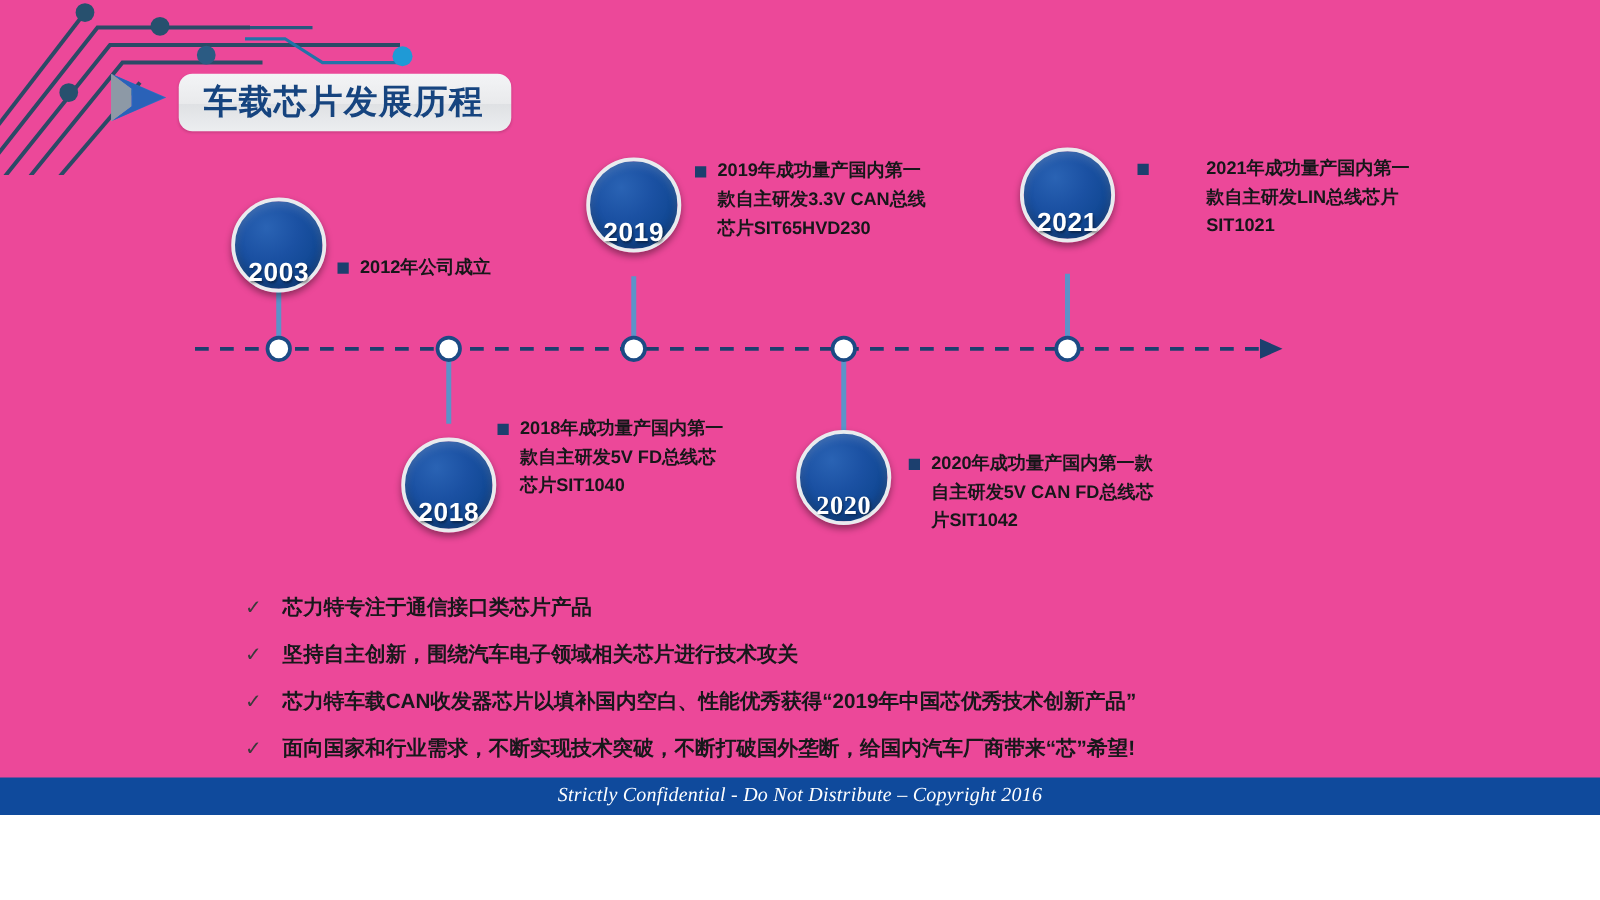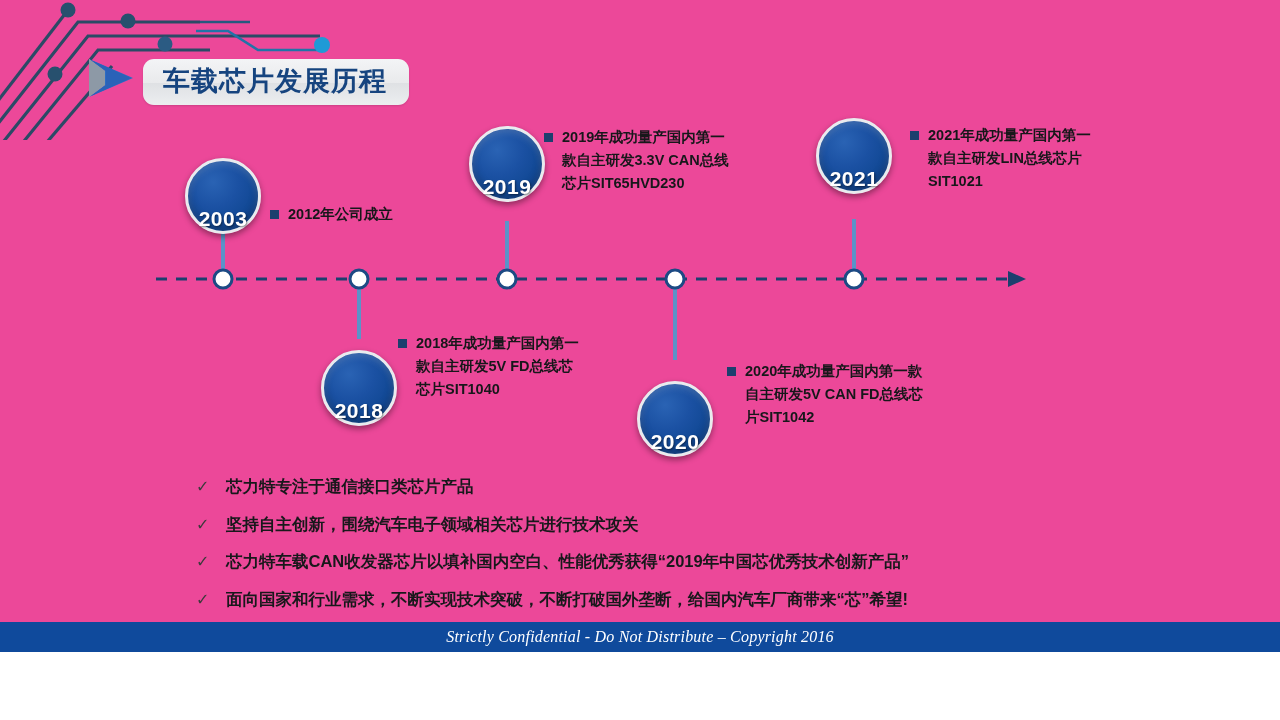--- a/index.html
+++ b/index.html
@@ -223,54 +223,54 @@
 
   <div class="node" style="left:185px; top:158px;">
     <span class="node-label">2003</span>
   </div>
   <div class="node" style="left:321px; top:350px;">
     <span class="node-label">2018</span>
   </div>
   <div class="node" style="left:469px; top:126px;">
     <span class="node-label">2019</span>
   </div>
-  <div class="node" style="left:637px; top:381px;">
+  <div class="node" style="left:637px; top:344px;font-family:Liberation Serif, serif;">
     <span class="node-label">2020</span>
   </div>
   <div class="node" style="left:816px; top:118px;">
     <span class="node-label">2021</span>
   </div>
 
   <div class="event-text" style="left:270px; top:203px; width:240px;">
     <span class="sq-bullet"></span>
     <span class="event-body">2012年公司成立</span>
   </div>
 
   <div class="event-text" style="left:398px; top:332px; width:230px;">
     <span class="sq-bullet"></span>
     <span class="event-body">2018年成功量产国内第一
 款自主研发5V FD总线芯
 芯片SIT1040</span>
   </div>
 
-  <div class="event-text" style="left:544px; top:126px; width:240px;">
+  <div class="event-text" style="left:556px; top:126px; width:240px;">
     <span class="sq-bullet"></span>
     <span class="event-body">2019年成功量产国内第一
 款自主研发3.3V CAN总线
 芯片SIT65HVD230</span>
   </div>
 
   <div class="event-text" style="left:727px; top:360px; width:250px;">
     <span class="sq-bullet"></span>
     <span class="event-body">2020年成功量产国内第一款
 自主研发5V CAN FD总线芯
 片SIT1042</span>
   </div>
 
-  <div class="event-text" style="left:910px; top:124px; width:240px;">
+  <div class="event-text" style="left:910px; top:124px; width:240px;gap:37px;">
     <span class="sq-bullet"></span>
     <span class="event-body">2021年成功量产国内第一
 款自主研发LIN总线芯片
 SIT1021</span>
   </div>
 
   <div id="checklist">
     <div class="check-row">
       <span class="check-mark">✓</span>
       <span class="check-text">芯力特专注于通信接口类芯片产品</span>

